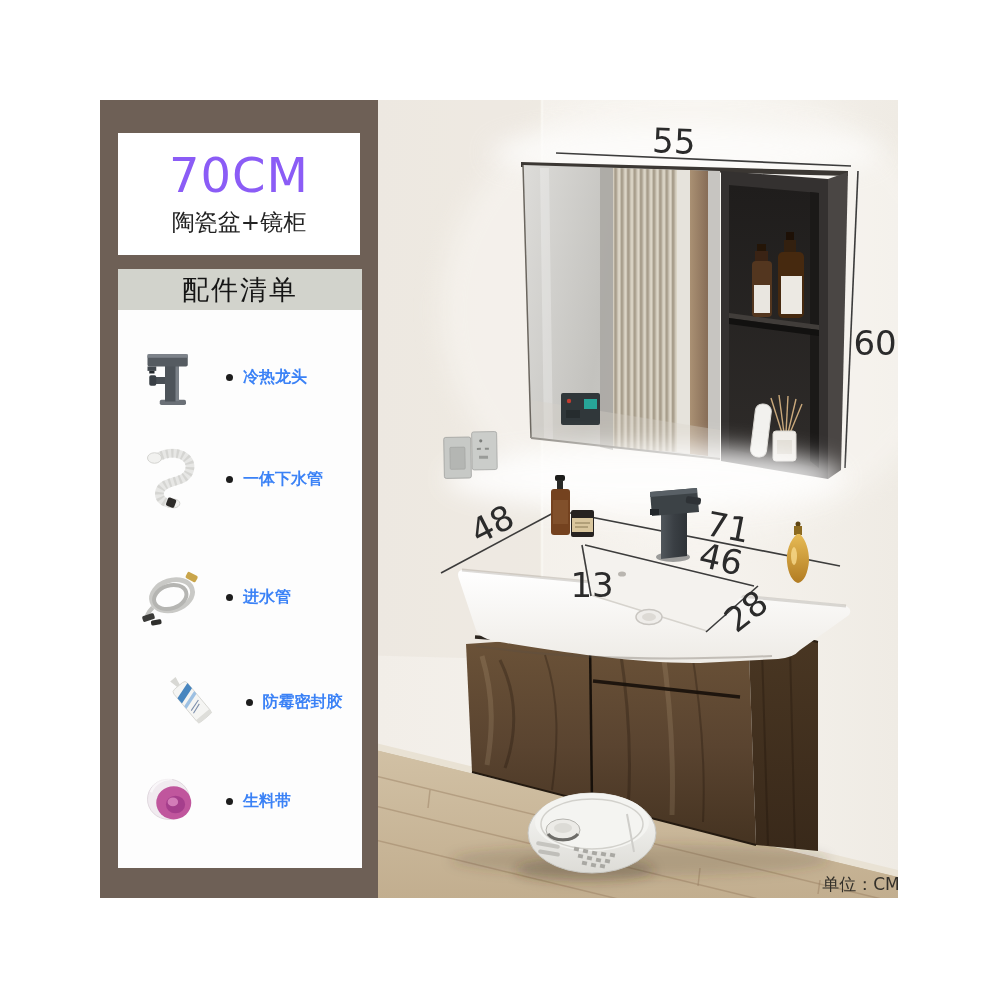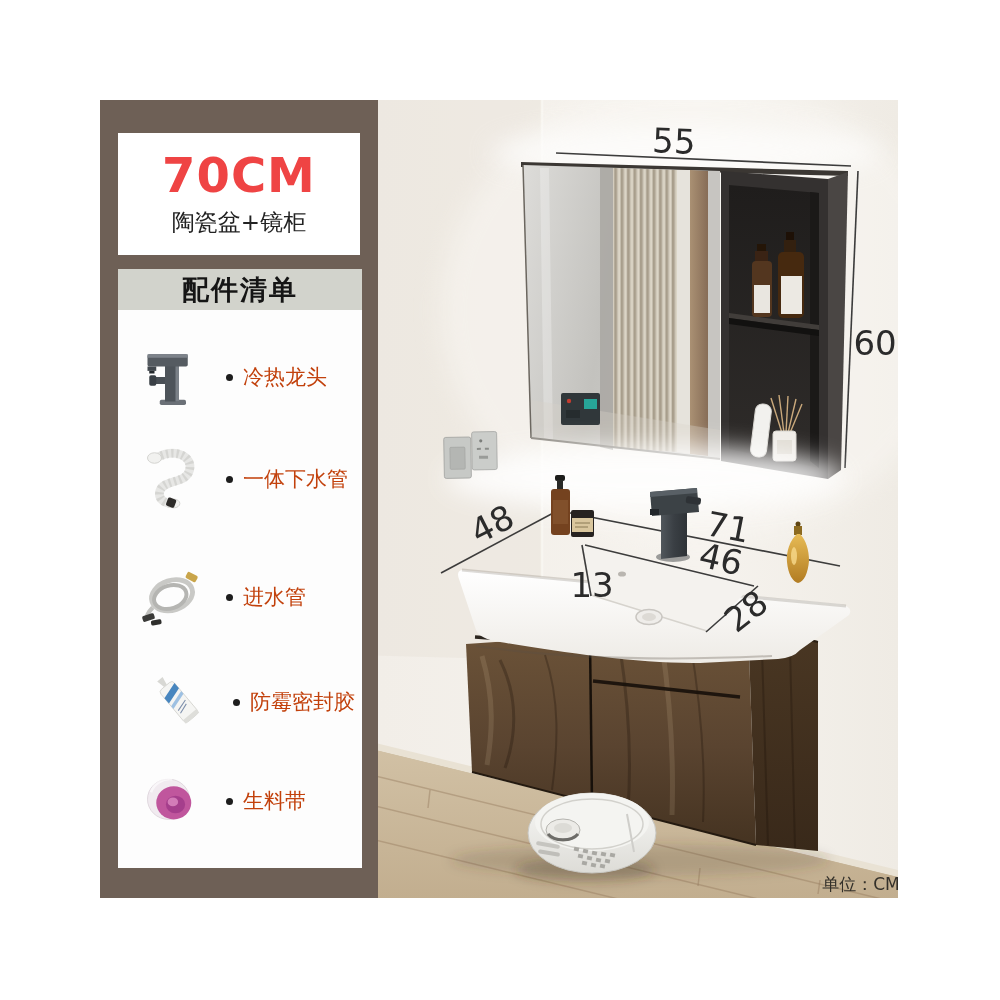--- a/index.html
+++ b/index.html
@@ -7,30 +7,30 @@
        font-family:"DejaVu Sans","Liberation Sans",sans-serif;}
   .photo-wrap{position:absolute;left:0;top:0;width:1000px;height:1000px;z-index:1;}
   .photo-wrap svg{display:block;}
 
   
   .sidebar{position:absolute;left:100px;top:100px;width:278px;height:798px;
            background:#6e6056;z-index:2;}
   .size-card{position:absolute;left:18px;top:33px;width:242px;height:122px;
              background:#ffffff;display:flex;flex-direction:column;
              align-items:center;justify-content:center;}
-  .size-big{font-size:48px;font-weight:bold;color:#ef4444;letter-spacing:1px;line-height:1.05;}
+  .size-big{font-size:48px;font-weight:normal;color:#8b5cf6;letter-spacing:1px;line-height:1.05;}
   .size-sub{font-size:23px;color:#222222;margin-top:7px;}
   .acc-header{position:absolute;left:18px;top:169px;width:244px;height:41px;
               background:#d2d3cc;display:flex;align-items:center;justify-content:center;}
-  .acc-header span{font-size:27px;font-weight:bold;color:#151515;letter-spacing:2px;}
+  .acc-header span{font-size:27px;font-weight:normal;color:#151515;letter-spacing:2px;}
   .acc-panel{position:absolute;left:18px;top:210px;width:244px;height:558px;background:#fdfdfd;}
   .acc-item{position:absolute;left:0;width:244px;height:90px;display:flex;align-items:center;}
   .acc-item .icon-box{width:108px;display:flex;align-items:center;justify-content:center;flex:0 0 108px;}
   .bullet{width:7px;height:7px;border-radius:50%;background:#1d1d1d;margin-right:10px;flex:0 0 7px;}
-  .acc-label{font-size:21px;color:#c2410c;white-space:nowrap;}
+  .acc-label{font-size:16px;color:#3b82f6;white-space:nowrap;font-weight:bold;}
   .r0{top:22px;} .r1{top:124px;} .r2{top:242px;} .r3{top:347px;justify-content:center;} .r4{top:446px;text-align:right;}
 </style>
 </head>
 <body>
 
 <div class="photo-wrap">
 <svg width="1000" height="1000" viewBox="0 0 1000 1000">
   <defs>
     <clipPath id="photoClip">
           <rect x="100" y="100" width="798" height="798"></rect>

